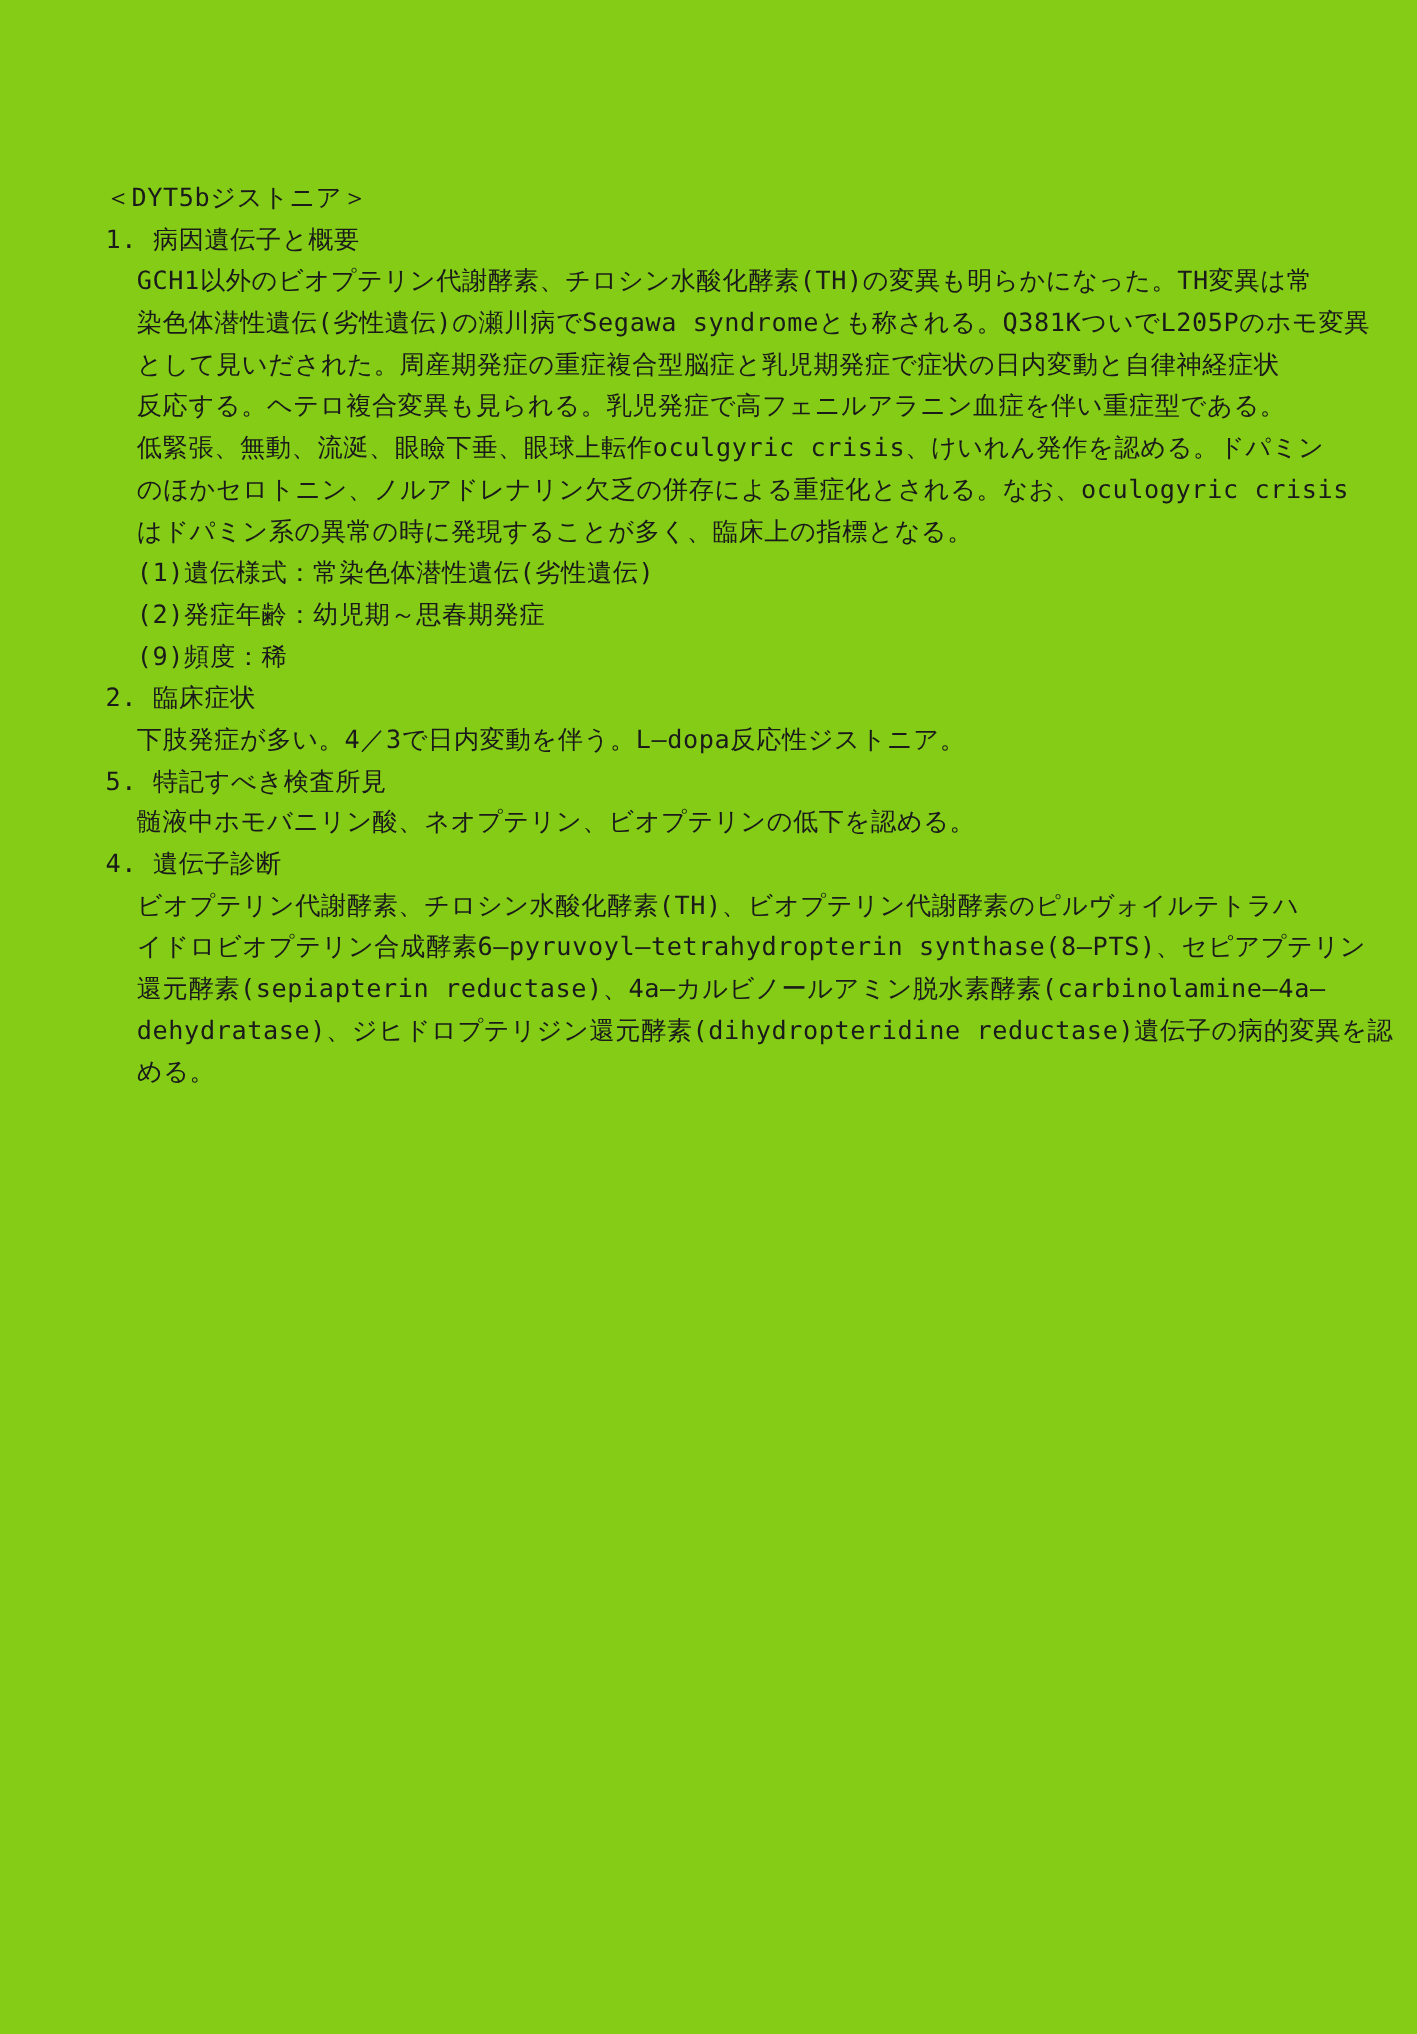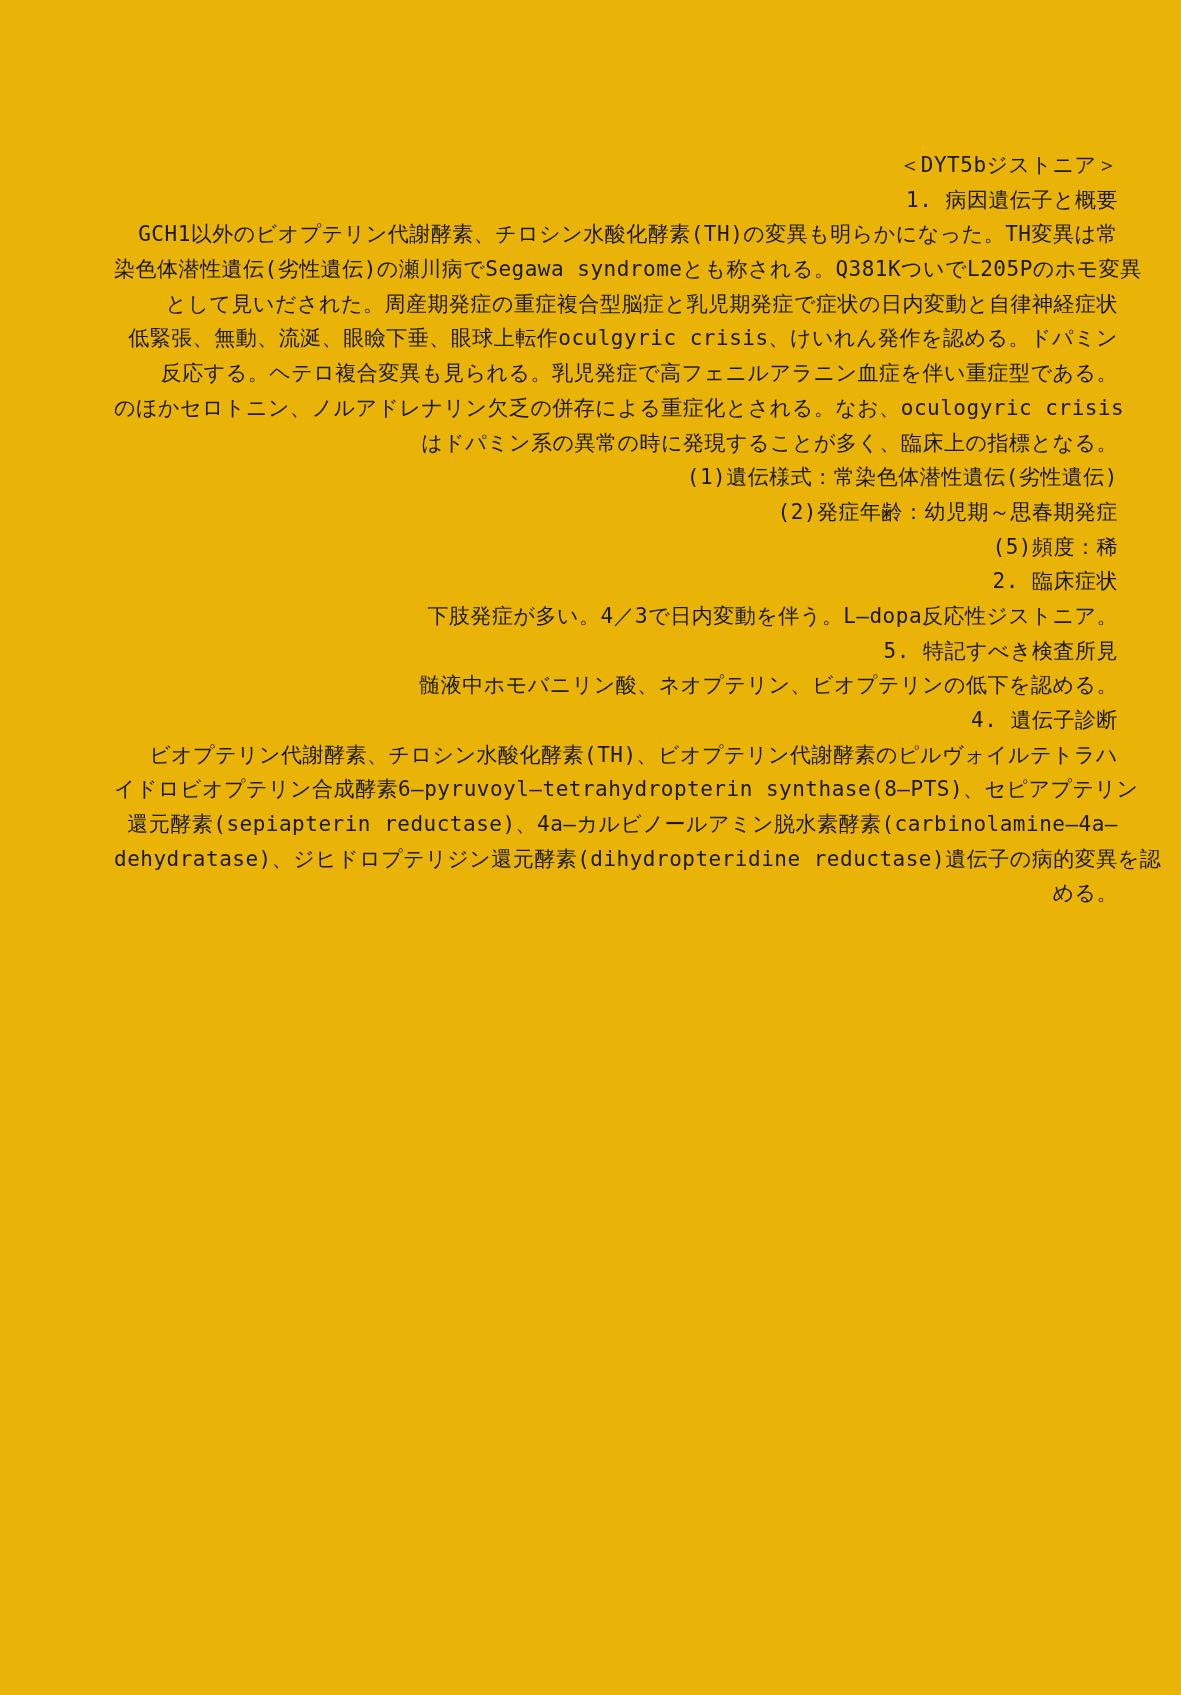--- a/index.html
+++ b/index.html
@@ -4,25 +4,24 @@
 <style>
   html, body {
     margin: 0;
     padding: 0;
     background: #ffffff;
   }
   .page {
     position: relative;
     width: 1181px;
     height: 1695px;
-    background: #eab308;
+    background: #84cc16;
     overflow: hidden;
     font-family: "DejaVu Sans Mono", "Liberation Mono", monospace;
     color: #1a1a1a;
-    text-align: right;
   }
   .content {
     position: absolute;
     left: 88px;
     top: 148px;
     width: 1030px;
   }
   .line {
     font-size: 21px;
     line-height: 34.7px;
@@ -40,27 +39,27 @@
 <div class="page">
   <div class="content">
 
     <div class="line">＜DYT5bジストニア＞</div>
 
     <div>
       <div class="line">1. 病因遺伝子と概要</div>
       <div class="line ind">GCH1以外のビオプテリン代謝酵素、チロシン水酸化酵素(TH)の変異も明らかになった。TH変異は常</div>
       <div class="line ind">染色体潜性遺伝(劣性遺伝)の瀬川病でSegawa syndromeとも称される。Q381KついでL205Pのホモ変異</div>
       <div class="line ind">として見いだされた。周産期発症の重症複合型脳症と乳児期発症で症状の日内変動と自律神経症状</div>
+      <div class="line ind">反応する。ヘテロ複合変異も見られる。乳児発症で高フェニルアラニン血症を伴い重症型である。</div>
       <div class="line ind">低緊張、無動、流涎、眼瞼下垂、眼球上転作oculgyric crisis、けいれん発作を認める。ドパミン</div>
-      <div class="line ind">反応する。ヘテロ複合変異も見られる。乳児発症で高フェニルアラニン血症を伴い重症型である。</div>
       <div class="line ind">のほかセロトニン、ノルアドレナリン欠乏の併存による重症化とされる。なお、oculogyric crisis</div>
       <div class="line ind">はドパミン系の異常の時に発現することが多く、臨床上の指標となる。</div>
       <div class="line ind">(1)遺伝様式：常染色体潜性遺伝(劣性遺伝)</div>
       <div class="line ind">(2)発症年齢：幼児期～思春期発症</div>
-      <div class="line ind">(5)頻度：稀</div>
+      <div class="line ind">(9)頻度：稀</div>
     </div>
 
     <div>
       <div class="line">2. 臨床症状</div>
       <div class="line ind">下肢発症が多い。4／3で日内変動を伴う。L―dopa反応性ジストニア。</div>
     </div>
 
     <div>
       <div class="line">5. 特記すべき検査所見</div>
       <div class="line ind">髄液中ホモバニリン酸、ネオプテリン、ビオプテリンの低下を認める。</div>

